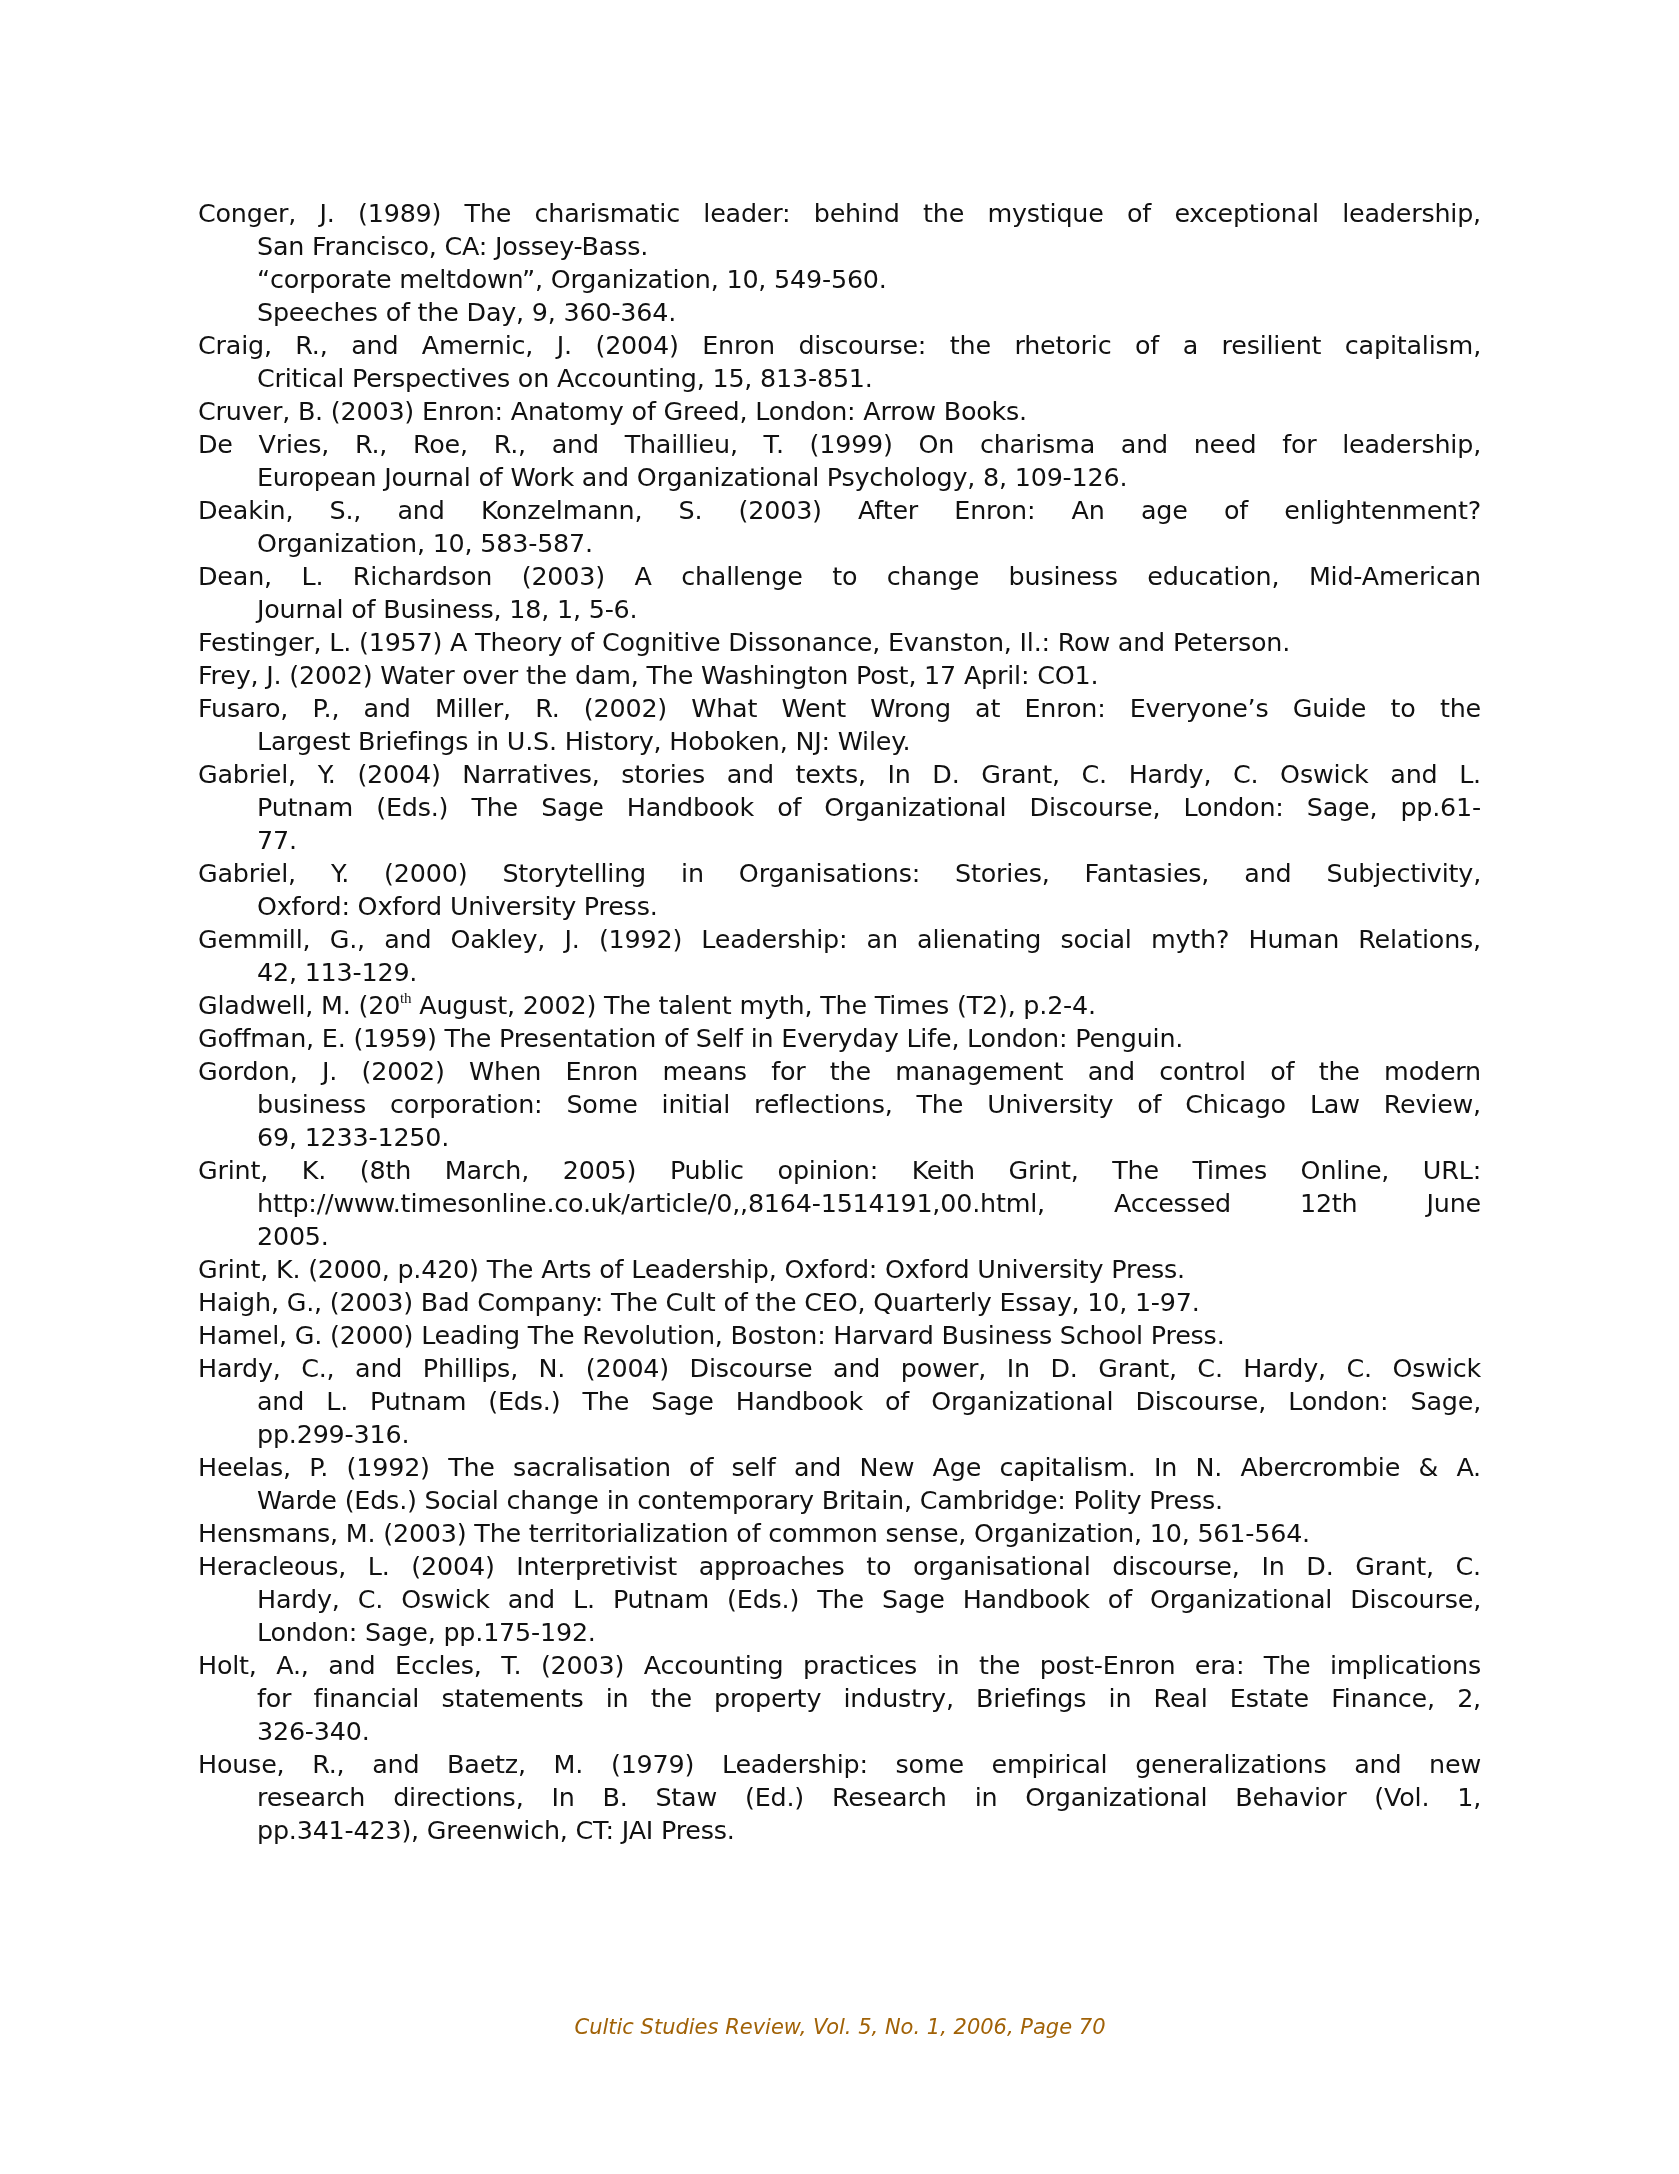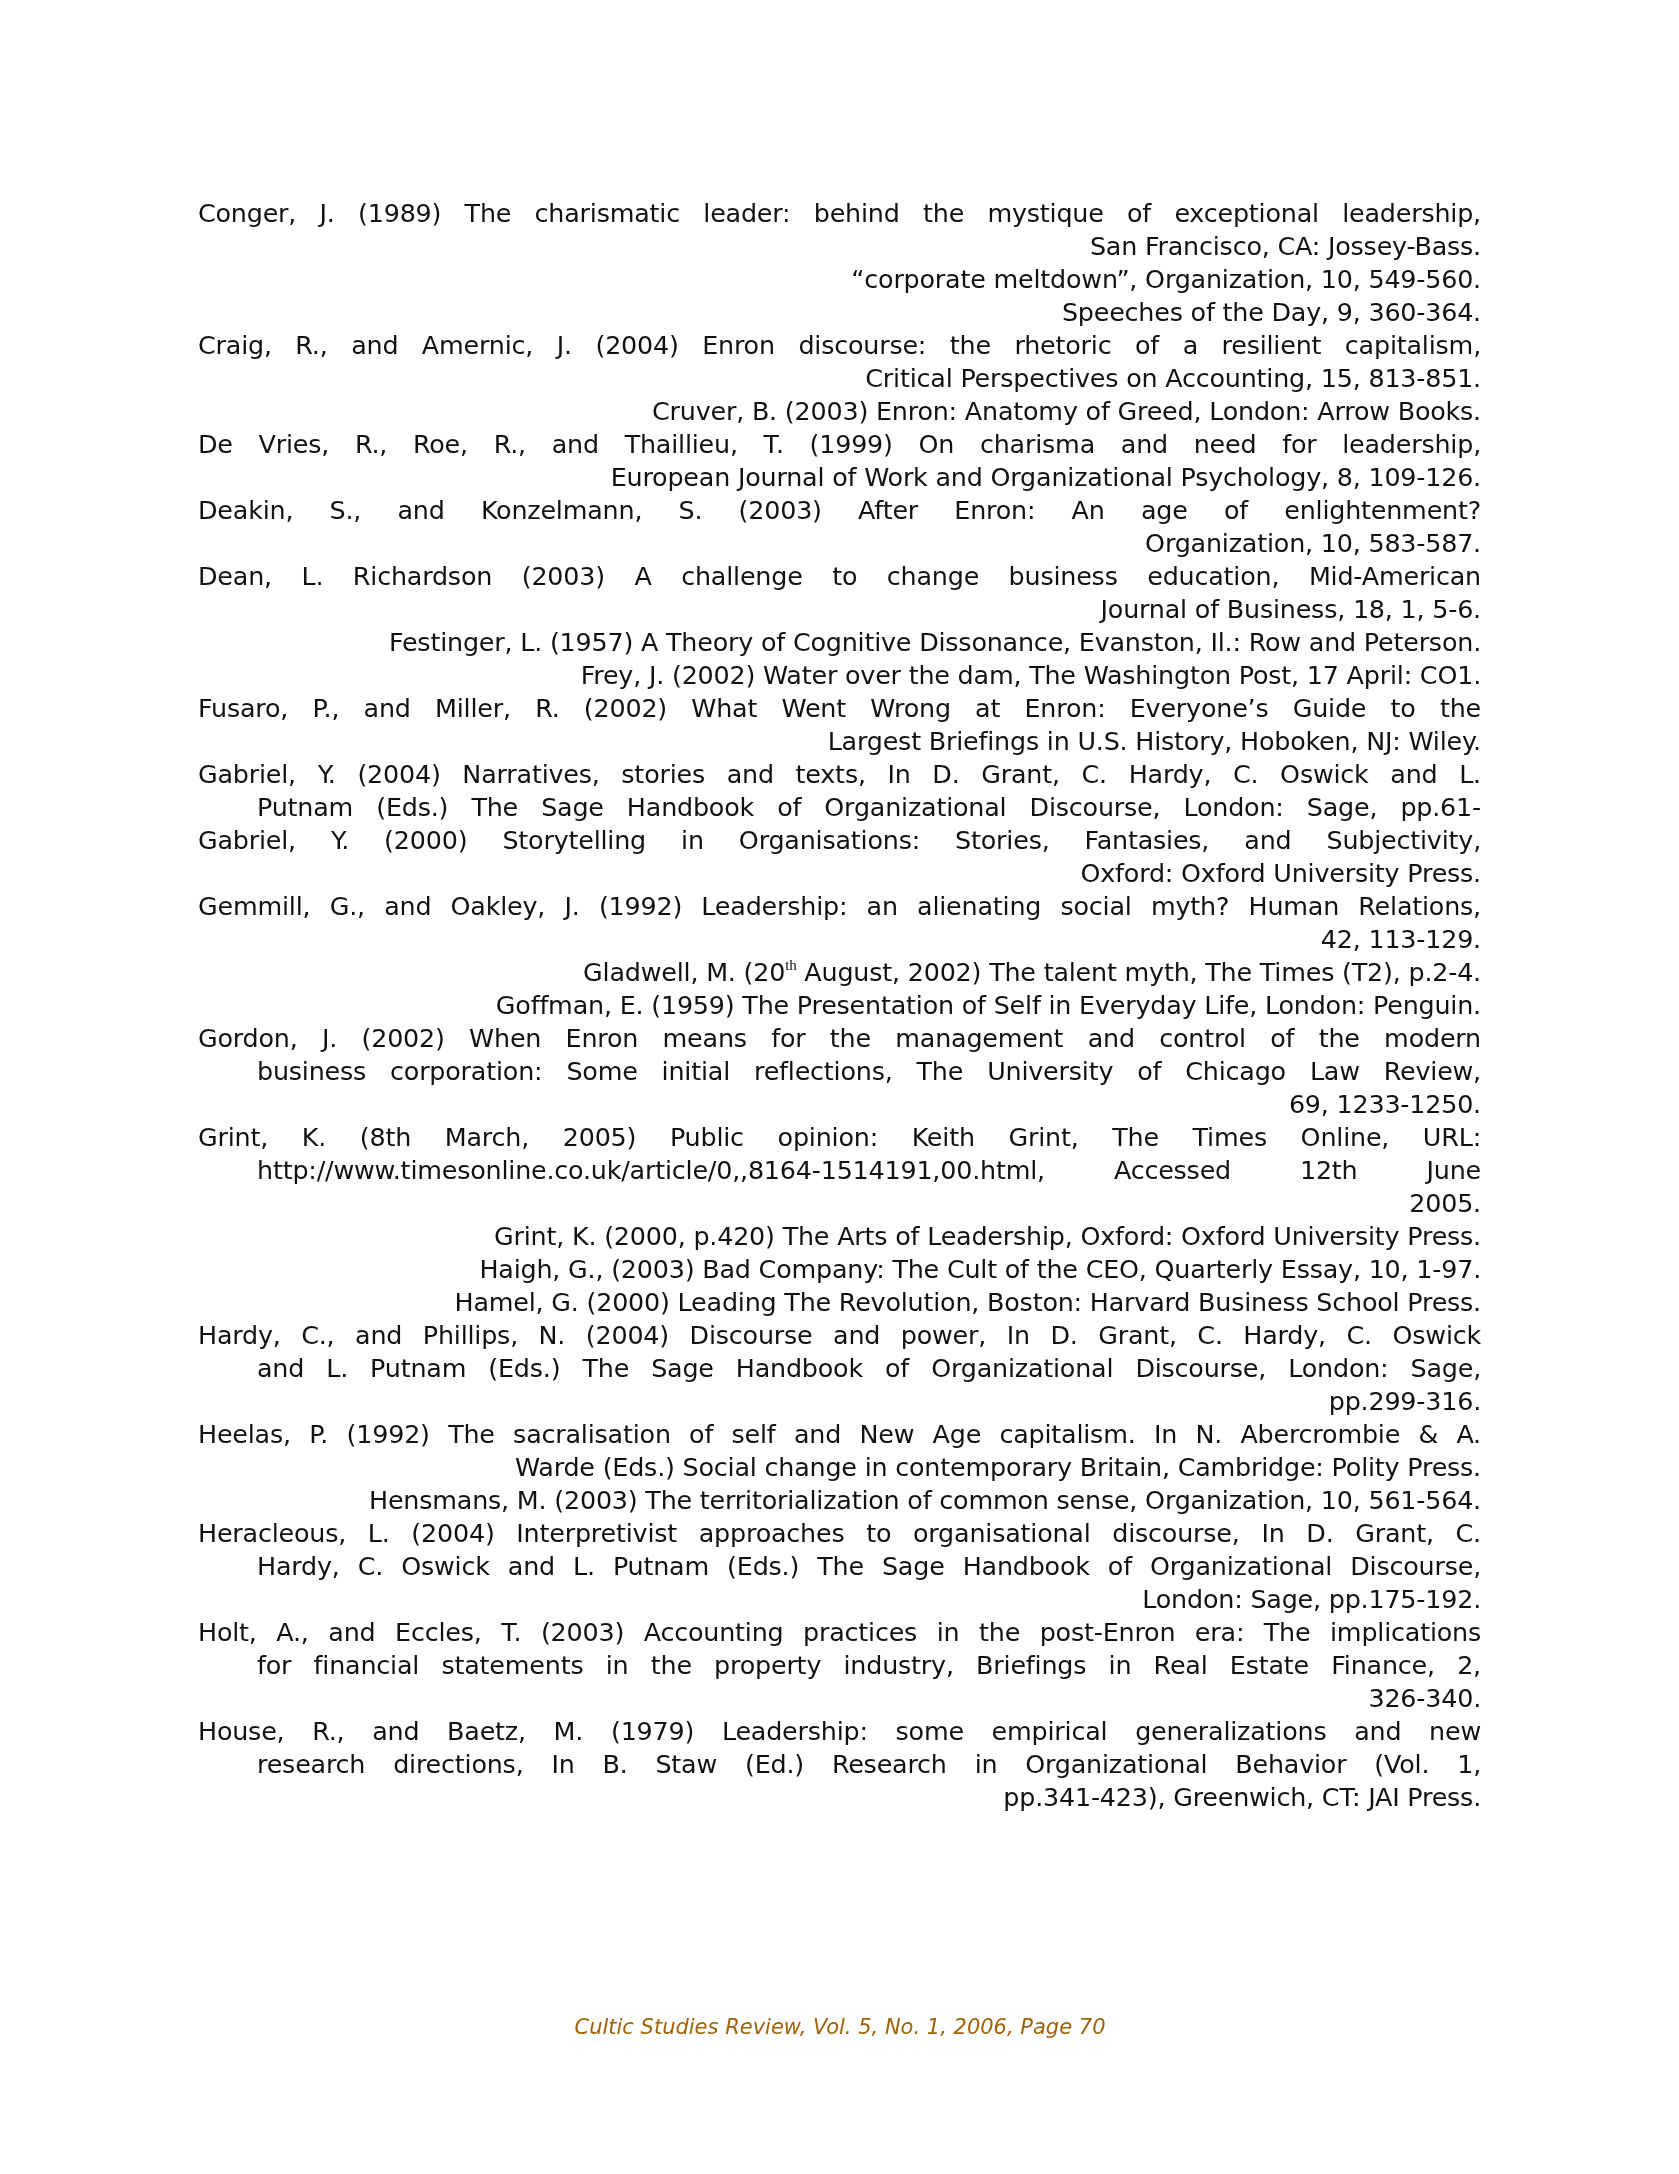--- a/index.html
+++ b/index.html
@@ -1,21 +1,21 @@
 <!DOCTYPE html>
 <html style="font-size:15px"><head>
 <meta charset="utf-8">
 <style>
   html, body { margin: 0; padding: 0; background: #ffffff; }
   body { width: 1680px; height: 2174px; position: relative; overflow: hidden;
          font-family: "DejaVu Sans", sans-serif; color: #111111; }
   #refs { position: absolute; left: 198px; top: 197px; width: 1283px; }
   .ref { margin: 0; padding: 0; }
   .line { display: block; font-size: 25.4px; line-height: 33px; height: 33px;
-          white-space: nowrap; text-align: right; letter-spacing: -0.2px; }
+          white-space: nowrap; text-align: left; letter-spacing: -0.2px; }
   .line.just { text-align: justify; text-align-last: justify; white-space: normal; overflow: hidden; }
   .line.cont { padding-left: 59px; }
   .it { }
   sup { font-size: 15px; line-height: 0; position: relative; top: -1.9px; font-family: Liberation Serif, serif; }
   #footer { position: absolute; left: 0; width: 1680px; top: 2015px; text-align: center;
             font-size: 21px; font-style: italic; color: #a16207; }
 </style>
 </head>
 <body>
 
@@ -55,20 +55,21 @@
     <div class="ref">
       <span class="line"><span>Frey, J. (2002) Water over the dam, </span><span class="it">The Washington Post</span><span>, 17 April: CO1.</span></span>
     </div>
     <div class="ref">
       <span class="line just"><span>Fusaro, P., and Miller, R. (2002) What Went Wrong at Enron: Everyone’s Guide to the</span></span>
       <span class="line cont"><span>Largest Briefings in U.S. History, Hoboken, NJ: Wiley.</span></span>
     </div>
     <div class="ref">
       <span class="line just"><span>Gabriel, Y. (2004) Narratives, stories and texts, In D. Grant, C. Hardy, C. Oswick and L.</span></span>
       <span class="line just cont"><span>Putnam (Eds.) </span><span class="it">The Sage Handbook of Organizational Discourse,</span><span> London: Sage, pp.61-</span></span>
+      <span class="line cont"><span>77.</span></span>
     </div>
     <div class="ref">
       <span class="line just"><span>Gabriel, Y. (2000) Storytelling in Organisations: Stories, Fantasies, and Subjectivity,</span></span>
       <span class="line cont"><span>Oxford: Oxford University Press.</span></span>
     </div>
     <div class="ref">
       <span class="line just"><span>Gemmill, G., and Oakley, J. (1992) Leadership: an alienating social myth? </span><span class="it">Human Relations,</span></span>
       <span class="line cont"><span>42, 113-129.</span></span>
     </div>
     <div class="ref">

